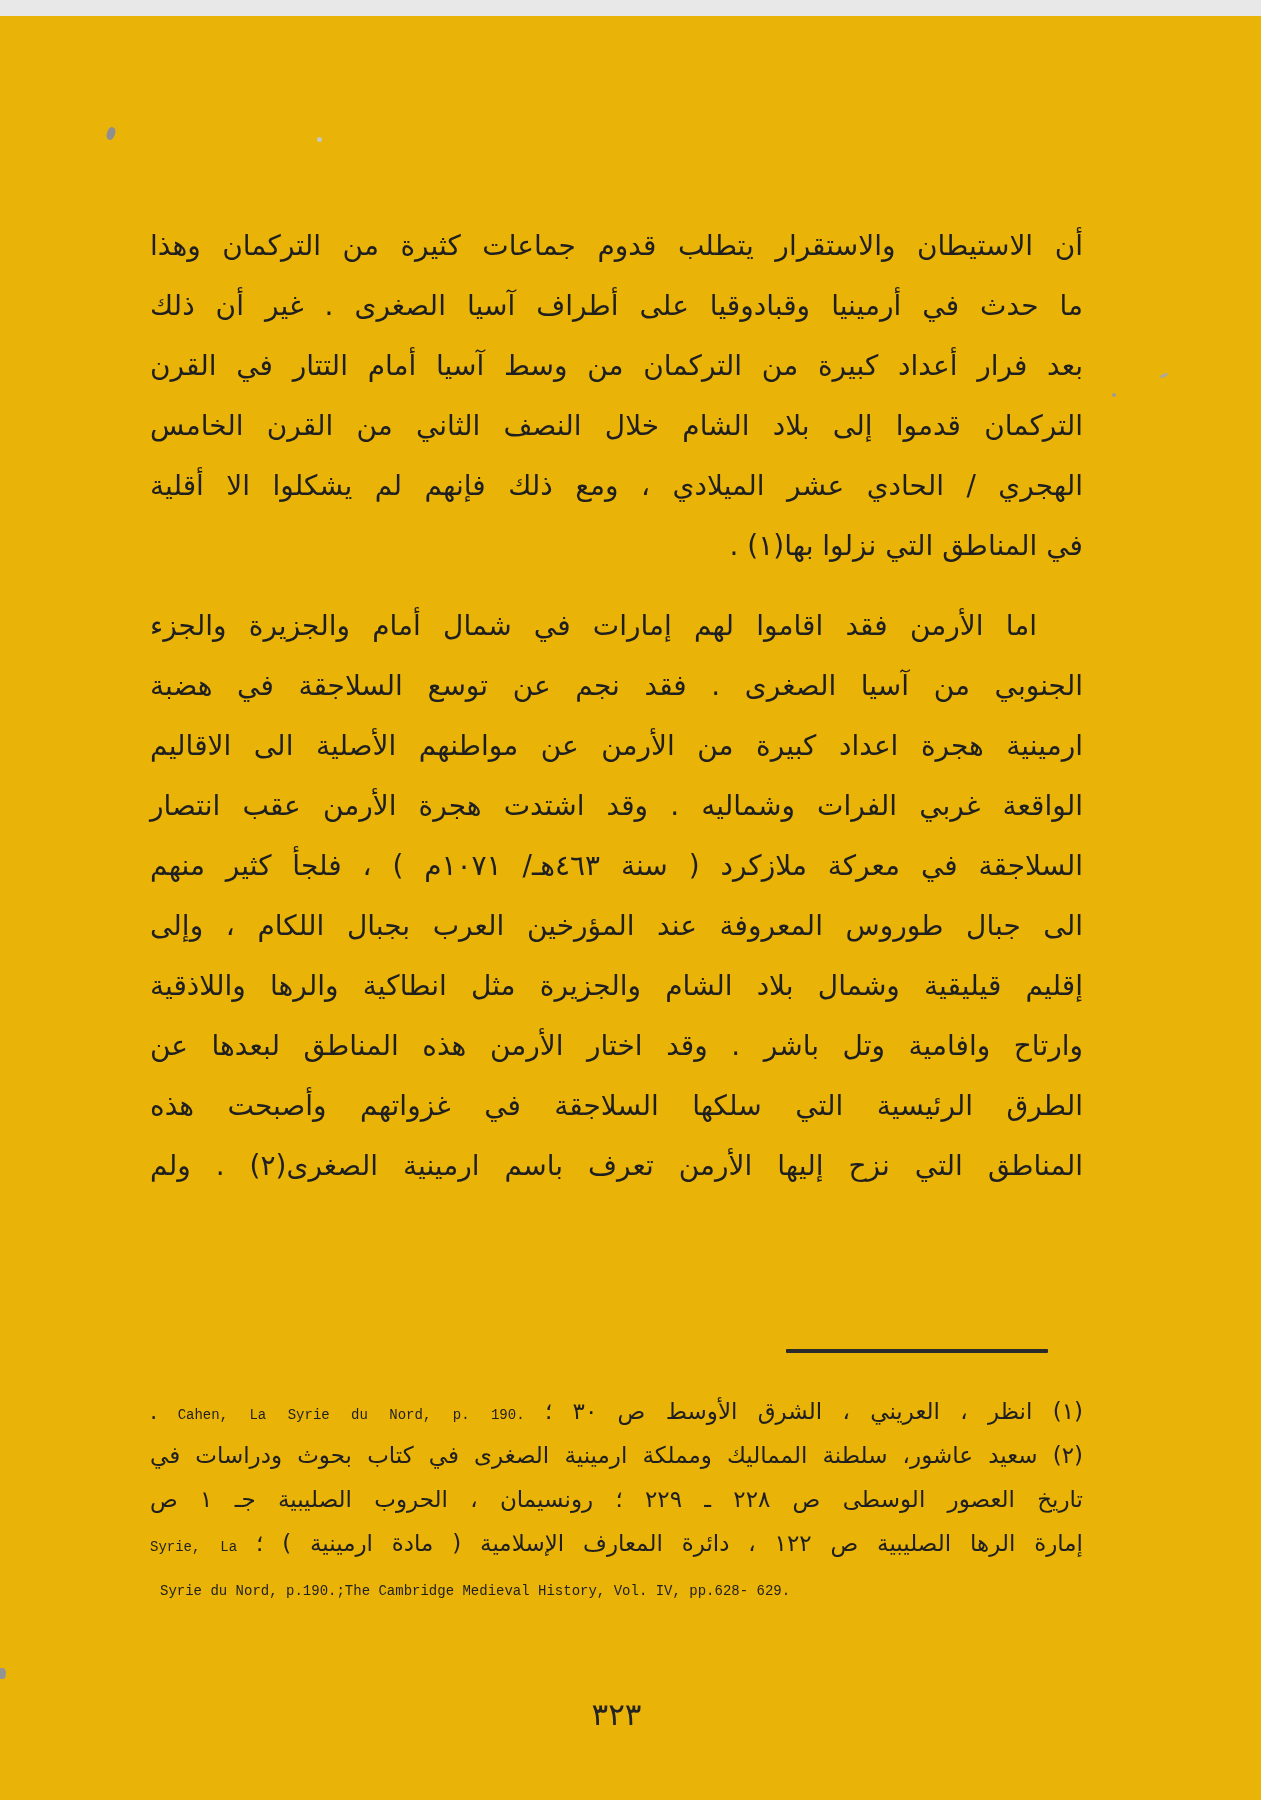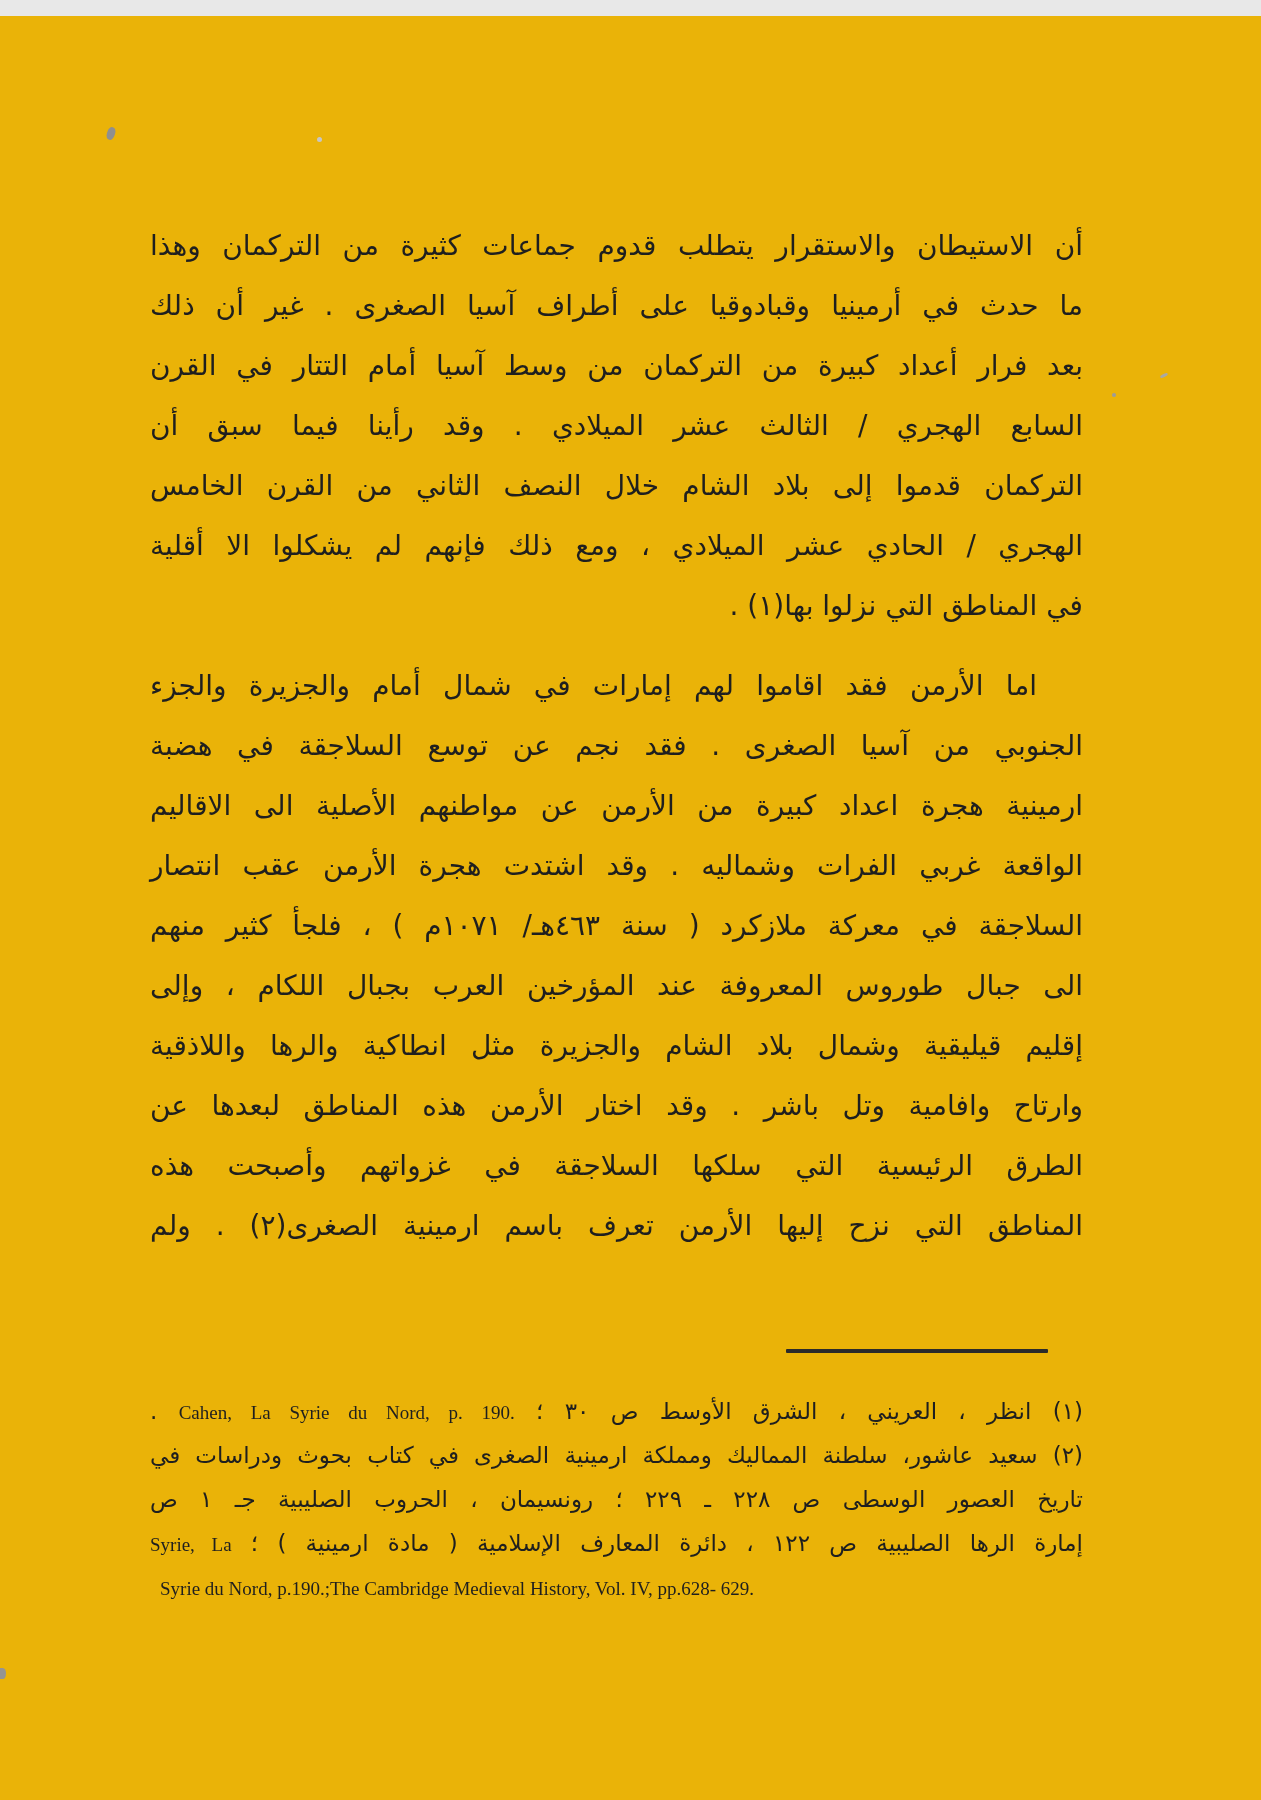--- a/index.html
+++ b/index.html
@@ -42,22 +42,22 @@
     position:absolute;
     left:150px;top:1373px;width:933px;
     direction:rtl;
     font-size:23px;
   }
   .fl{
     height:44px;
     line-height:44px;
   }
   .lat{
-    font-family:Liberation Serif, serif;
-    font-size:19px;
+    font-family:Liberation Mono, monospace;
+    font-size:14px;
   }
   .latline{
     direction:ltr;
     text-align:left;
     padding-left:10px;
   }
   
   .page-number{
     position:absolute;
     left:150px;top:1678px;width:933px;
@@ -76,21 +76,20 @@
 </style>
 </head>
 <body>
 
 <div class="page">
 
   <div class="text-block">
     <div class="bl j">أن الاستيطان والاستقرار يتطلب قدوم جماعات كثيرة من التركمان وهذا</div>
     <div class="bl j">ما حدث في أرمينيا وقبادوقيا على أطراف آسيا الصغرى . غير أن ذلك</div>
     <div class="bl j">بعد فرار أعداد كبيرة من التركمان من وسط آسيا أمام التتار في القرن</div>
-    <div class="bl j">السابع الهجري / الثالث عشر الميلادي . وقد رأينا فيما سبق أن</div>
     <div class="bl j">التركمان قدموا إلى بلاد الشام خلال النصف الثاني من القرن الخامس</div>
     <div class="bl j">الهجري / الحادي عشر الميلادي ، ومع ذلك فإنهم لم يشكلوا الا أقلية</div>
     <div class="bl short">في المناطق التي نزلوا بها(١) .</div>
     <div class="bl j indent">اما الأرمن فقد اقاموا لهم إمارات في شمال أمام والجزيرة والجزء</div>
     <div class="bl j">الجنوبي من آسيا الصغرى . فقد نجم عن توسع السلاجقة في هضبة</div>
     <div class="bl j">ارمينية هجرة اعداد كبيرة من الأرمن عن مواطنهم الأصلية الى الاقاليم</div>
     <div class="bl j">الواقعة غربي الفرات وشماليه . وقد اشتدت هجرة الأرمن عقب انتصار</div>
     <div class="bl j">السلاجقة في معركة ملازكرد ( سنة ٤٦٣هـ/ ١٠٧١م ) ، فلجأ كثير منهم</div>
     <div class="bl j">الى جبال طوروس المعروفة عند المؤرخين العرب بجبال اللكام ، وإلى</div>
     <div class="bl j">إقليم قيليقية وشمال بلاد الشام والجزيرة مثل انطاكية والرها واللاذقية</div>
@@ -111,20 +110,21 @@
     <div class="fl j">تاريخ العصور الوسطى ص ٢٢٨ ـ ٢٢٩ ؛ رونسيمان ، الحروب الصليبية جـ ١ ص</div>
     <div class="fl j">
       <span>إمارة الرها الصليبية ص ١٢٢ ، دائرة المعارف الإسلامية ( مادة ارمينية ) ؛</span>
       <span class="lat" dir="ltr">Syrie, La</span>
     </div>
     <div class="fl latline">
       <span class="lat">Syrie du Nord, p.190.;The Cambridge Medieval History, Vol. IV, pp.628- 629.</span>
     </div>
   </div>
 
+  <div class="page-number">٣٢٣</div>
 
   <div class="spk spk1"></div>
   <div class="spk spk2"></div>
   <div class="spk spk3"></div>
   <div class="spk spk4"></div>
   <div class="spk spk5"></div>
 
 </div>
 
 </body></html>

